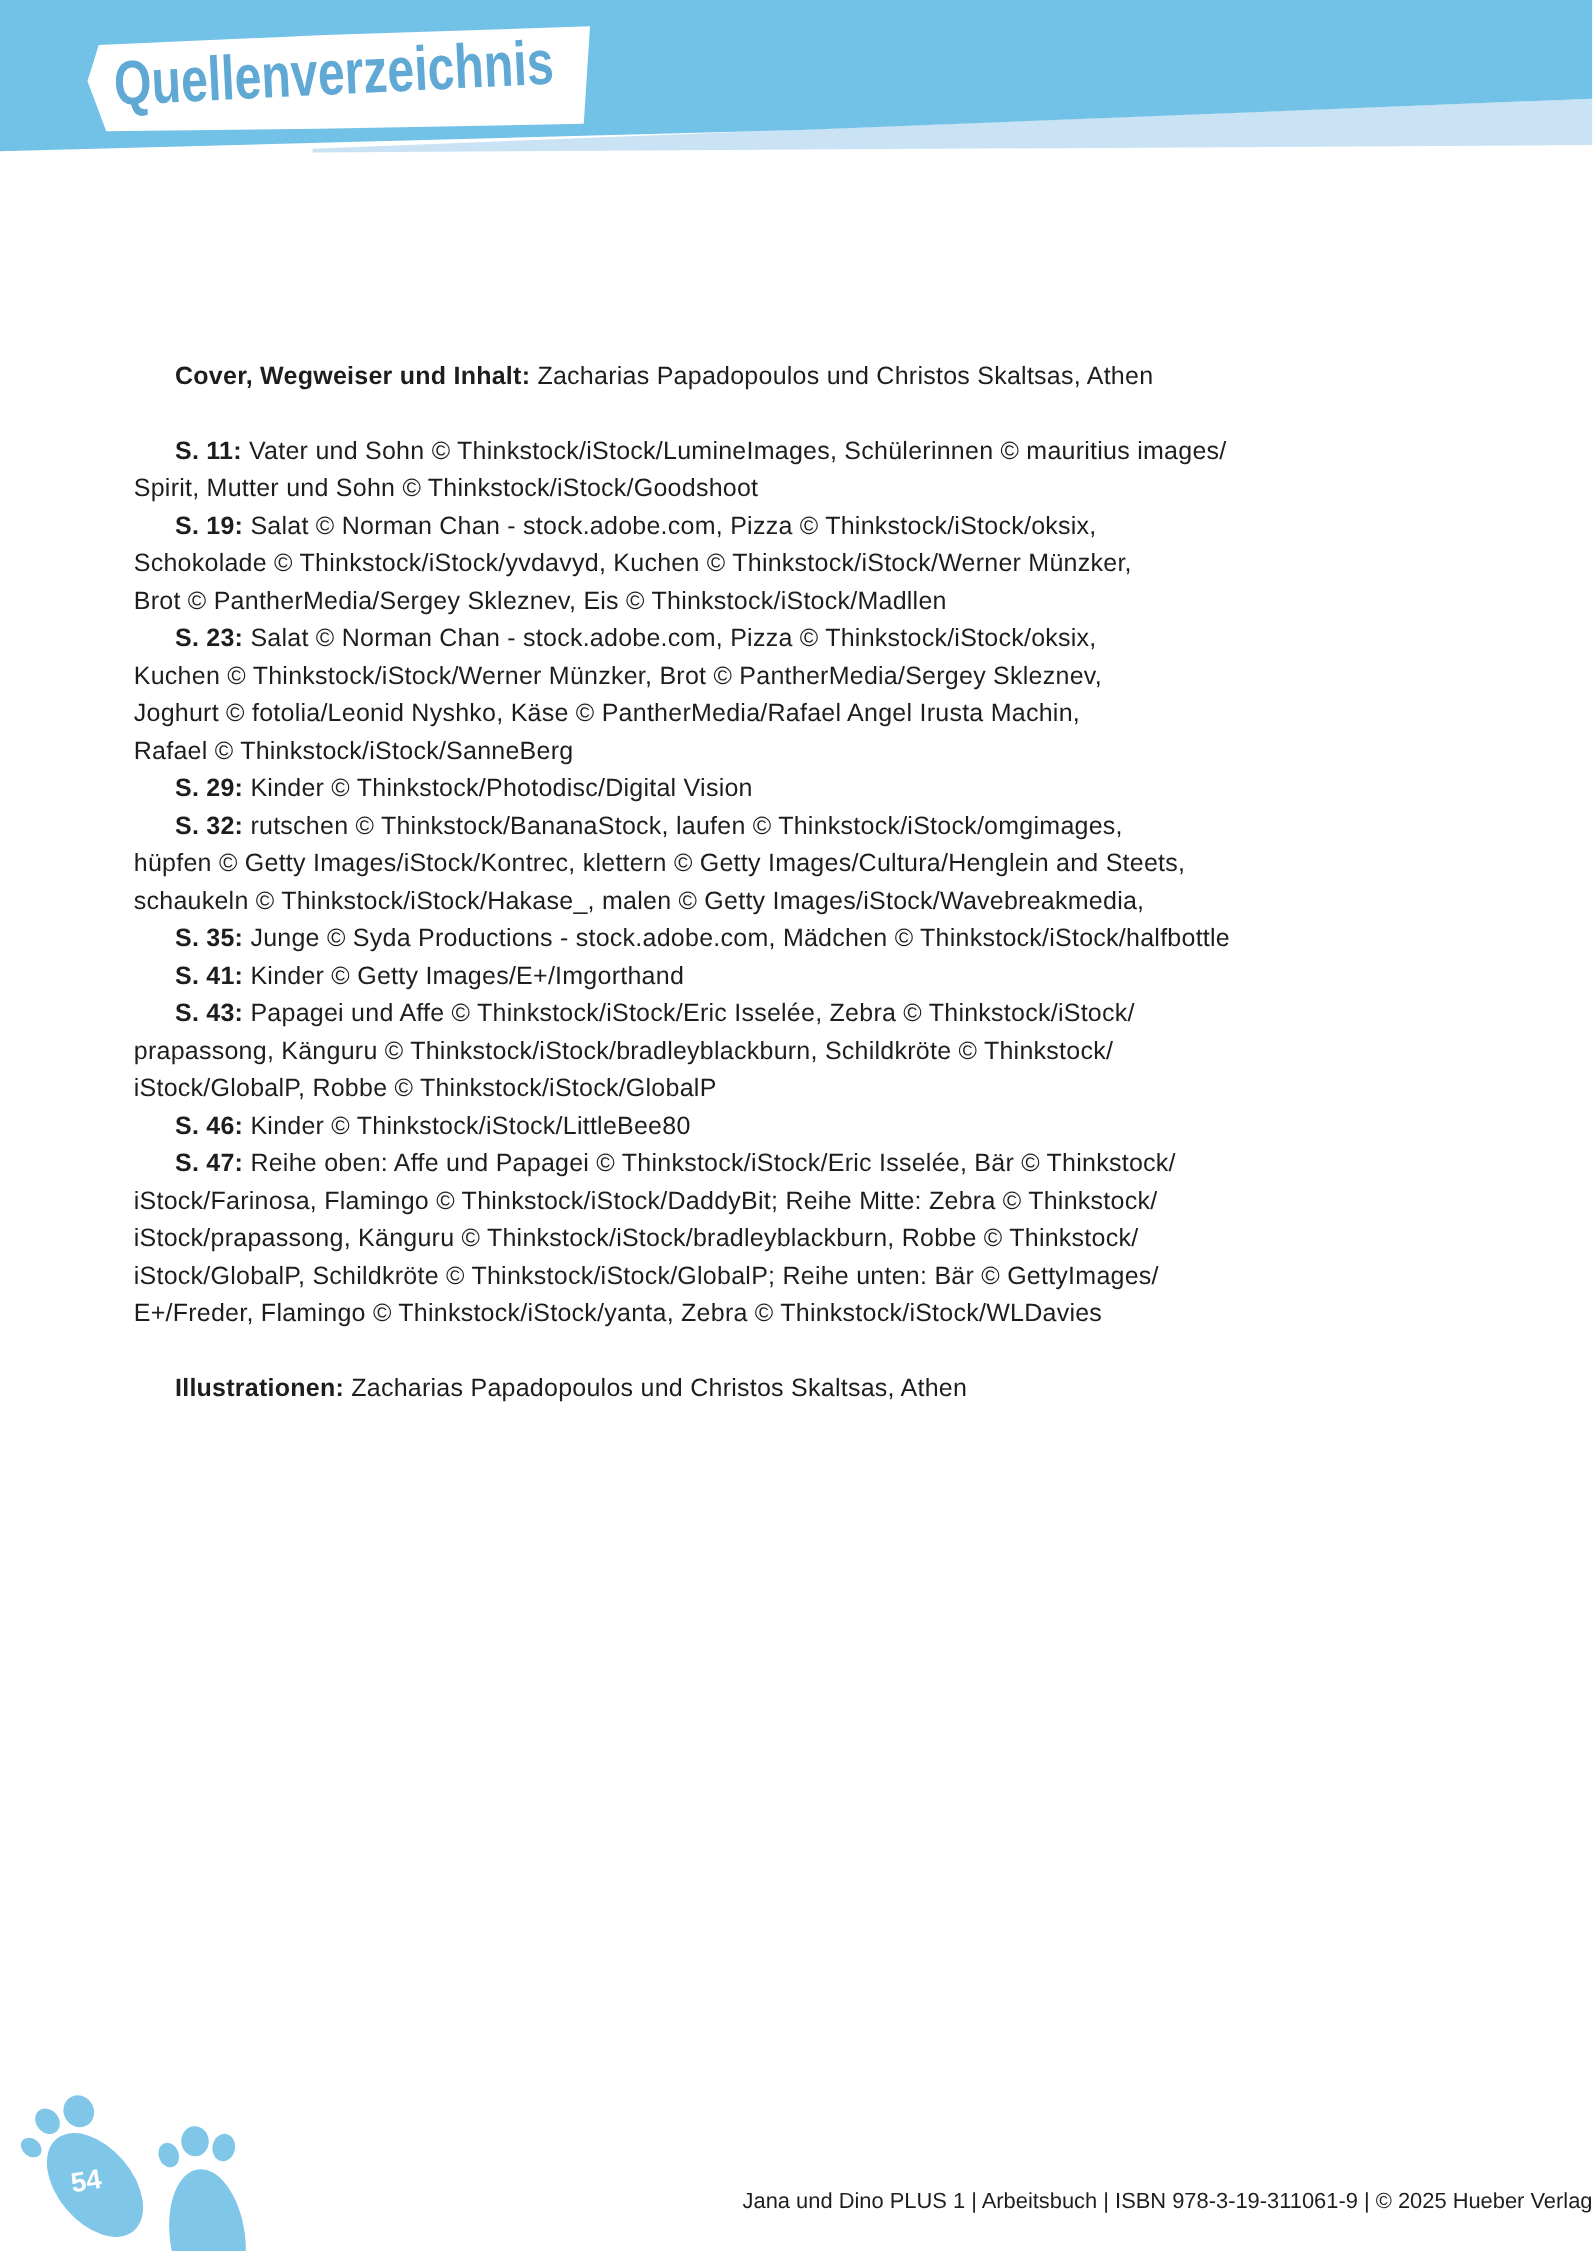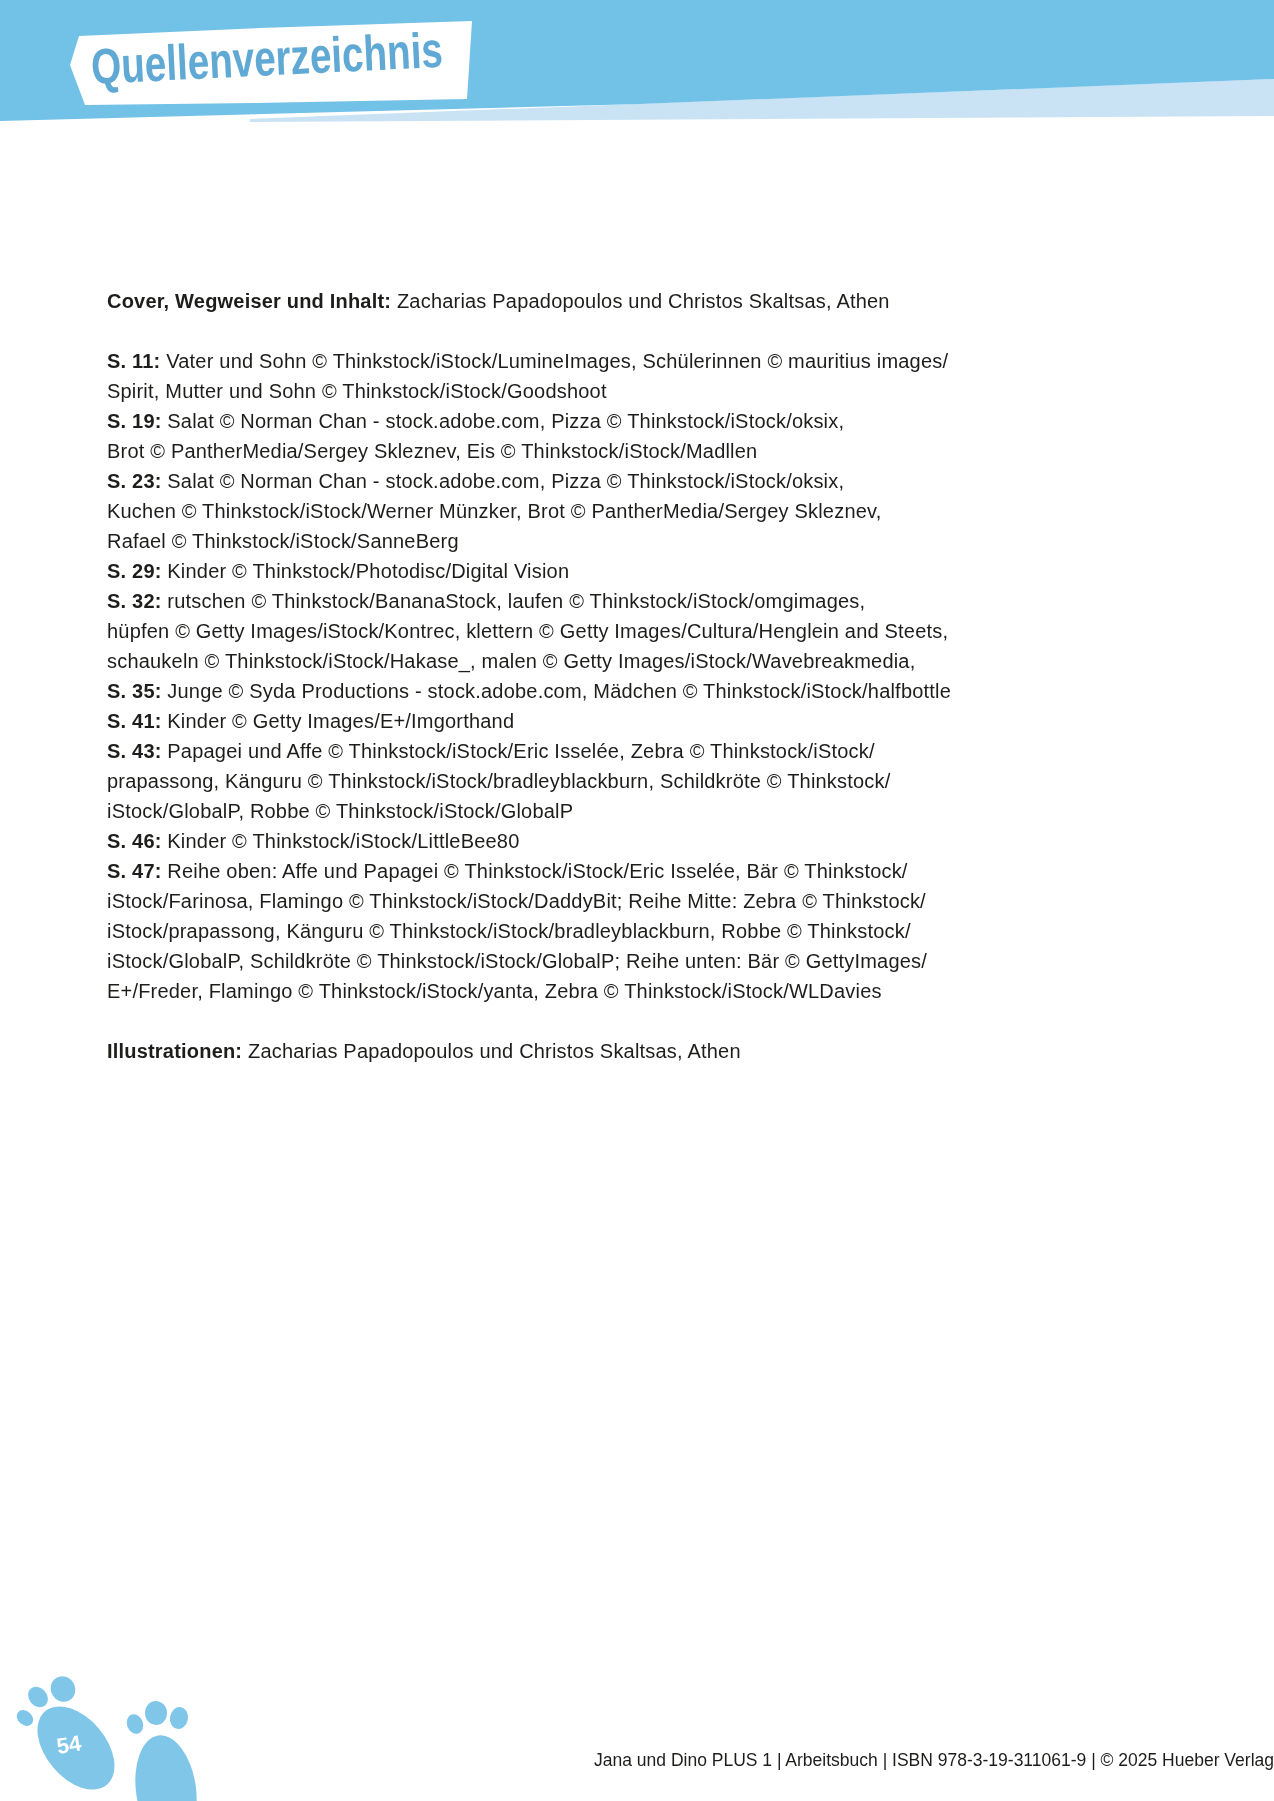--- a/index.html
+++ b/index.html
@@ -19,21 +19,21 @@
     font-family:"Liberation Sans",sans-serif;
     font-weight:bold;
     font-size:50px;
   }
   .credits{
     position:absolute;left:107px;top:286px;width:1110px;
     font-size:20px;line-height:30px;letter-spacing:0.2px;
     color:var(--text-color);
   }
   .credit-line{white-space:nowrap;}
-  .credit-line .lbl{font-weight:bold;}
+  .credit-line .lbl{font-weight:bold;margin-left:33px;}
   .spacer{height:30px;}
   .footprints-svg{position:absolute;left:0;top:1660px;display:block;}
   .foot{fill:var(--footprint-blue);}
   .pagenum{
     fill:var(--pagenum-color);
     font-family:"Liberation Sans",sans-serif;
     font-weight:bold;font-size:22px;
   }
   .imprint{
     position:absolute;left:0;top:1750px;width:100%;
@@ -51,23 +51,25 @@
     <polygon class="banner" points="70,65 79,36 260,28 472,21 467,99 255,103 85,105"></polygon>
     <text class="page-title" x="92" y="84" transform="rotate(-2.8 92 84)" textLength="352" lengthAdjust="spacingAndGlyphs">Quellenverzeichnis</text>
   </svg>
 
   <div class="credits">
       <div class="credit-line"><span class="lbl">Cover, Wegweiser und Inhalt:</span> <span>Zacharias Papadopoulos und Christos Skaltsas, Athen</span></div>
       <div class="credit-line spacer"></div>
       <div class="credit-line"><span class="lbl">S. 11:</span> <span>Vater und Sohn © Thinkstock/iStock/LumineImages, Schülerinnen © mauritius images/</span></div>
       <div class="credit-line"><span>Spirit, Mutter und Sohn © Thinkstock/iStock/Goodshoot</span></div>
       <div class="credit-line"><span class="lbl">S. 19:</span> <span>Salat © Norman Chan - stock.adobe.com, Pizza © Thinkstock/iStock/oksix,</span></div>
+      <div class="credit-line"><span>Schokolade © Thinkstock/iStock/yvdavyd, Kuchen © Thinkstock/iStock/Werner Münzker,</span></div>
       <div class="credit-line"><span>Brot © PantherMedia/Sergey Skleznev, Eis © Thinkstock/iStock/Madllen</span></div>
       <div class="credit-line"><span class="lbl">S. 23:</span> <span>Salat © Norman Chan - stock.adobe.com, Pizza © Thinkstock/iStock/oksix,</span></div>
       <div class="credit-line"><span>Kuchen © Thinkstock/iStock/Werner Münzker, Brot © PantherMedia/Sergey Skleznev,</span></div>
+      <div class="credit-line"><span>Joghurt © fotolia/Leonid Nyshko, Käse © PantherMedia/Rafael Angel Irusta Machin,</span></div>
       <div class="credit-line"><span>Rafael © Thinkstock/iStock/SanneBerg</span></div>
       <div class="credit-line"><span class="lbl">S. 29:</span> <span>Kinder © Thinkstock/Photodisc/Digital Vision</span></div>
       <div class="credit-line"><span class="lbl">S. 32:</span> <span>rutschen © Thinkstock/BananaStock, laufen © Thinkstock/iStock/omgimages,</span></div>
       <div class="credit-line"><span>hüpfen © Getty Images/iStock/Kontrec, klettern © Getty Images/Cultura/Henglein and Steets,</span></div>
       <div class="credit-line"><span>schaukeln © Thinkstock/iStock/Hakase_, malen © Getty Images/iStock/Wavebreakmedia,</span></div>
       <div class="credit-line"><span class="lbl">S. 35:</span> <span>Junge © Syda Productions - stock.adobe.com, Mädchen © Thinkstock/iStock/halfbottle</span></div>
       <div class="credit-line"><span class="lbl">S. 41:</span> <span>Kinder © Getty Images/E+/Imgorthand</span></div>
       <div class="credit-line"><span class="lbl">S. 43:</span> <span>Papagei und Affe © Thinkstock/iStock/Eric Isselée, Zebra © Thinkstock/iStock/</span></div>
       <div class="credit-line"><span>prapassong, Känguru © Thinkstock/iStock/bradleyblackburn, Schildkröte © Thinkstock/</span></div>
       <div class="credit-line"><span>iStock/GlobalP, Robbe © Thinkstock/iStock/GlobalP</span></div>

